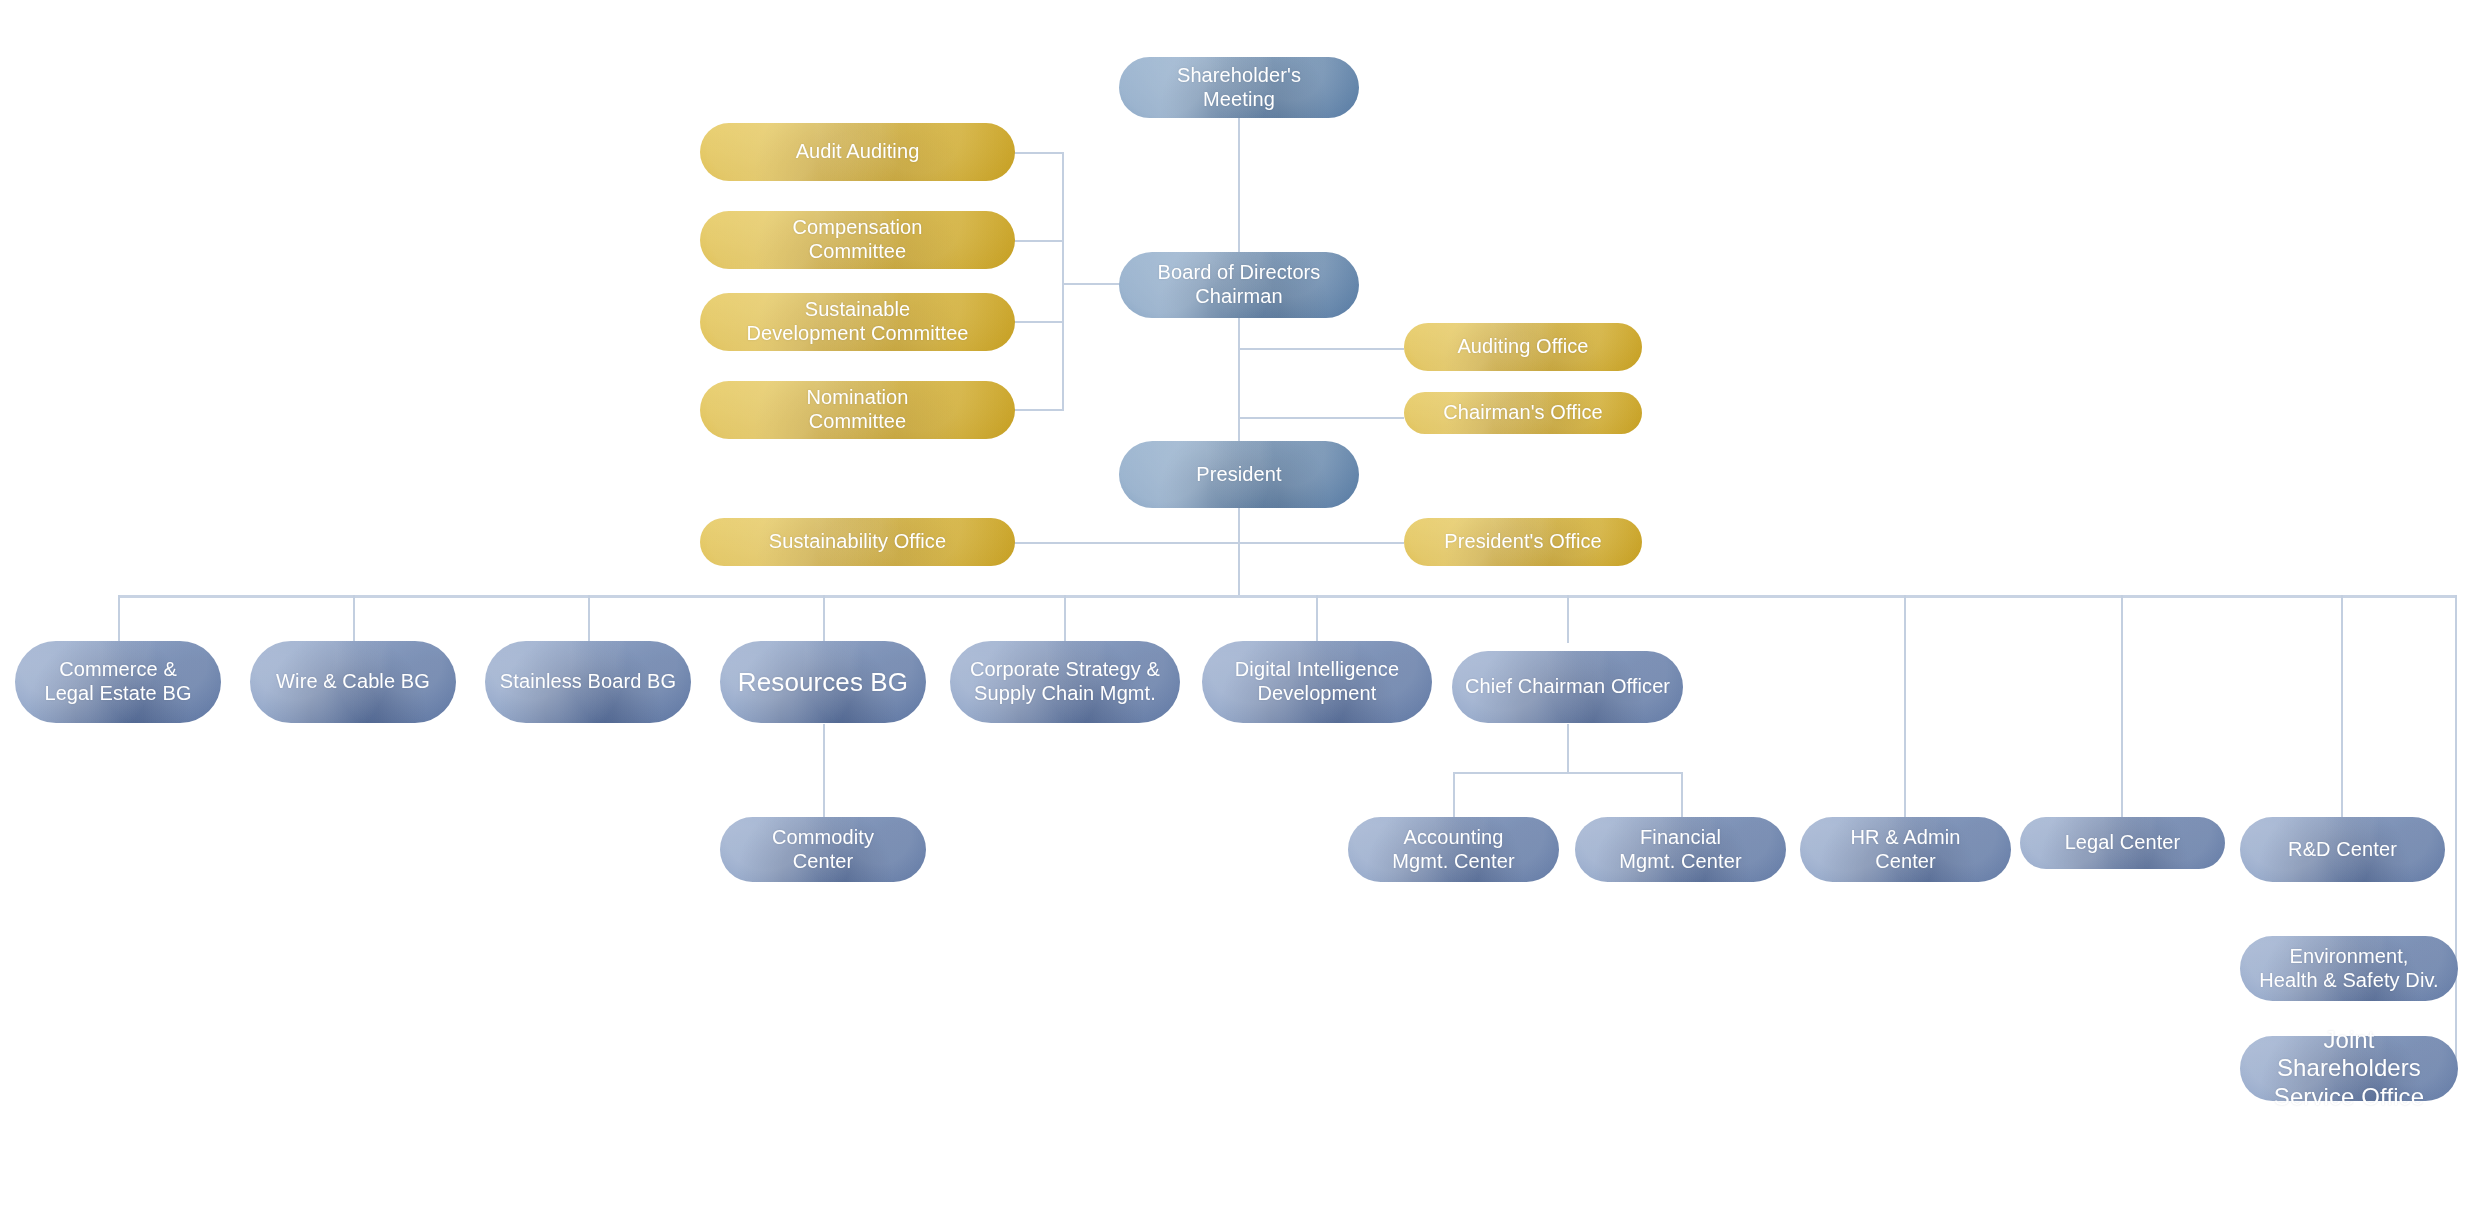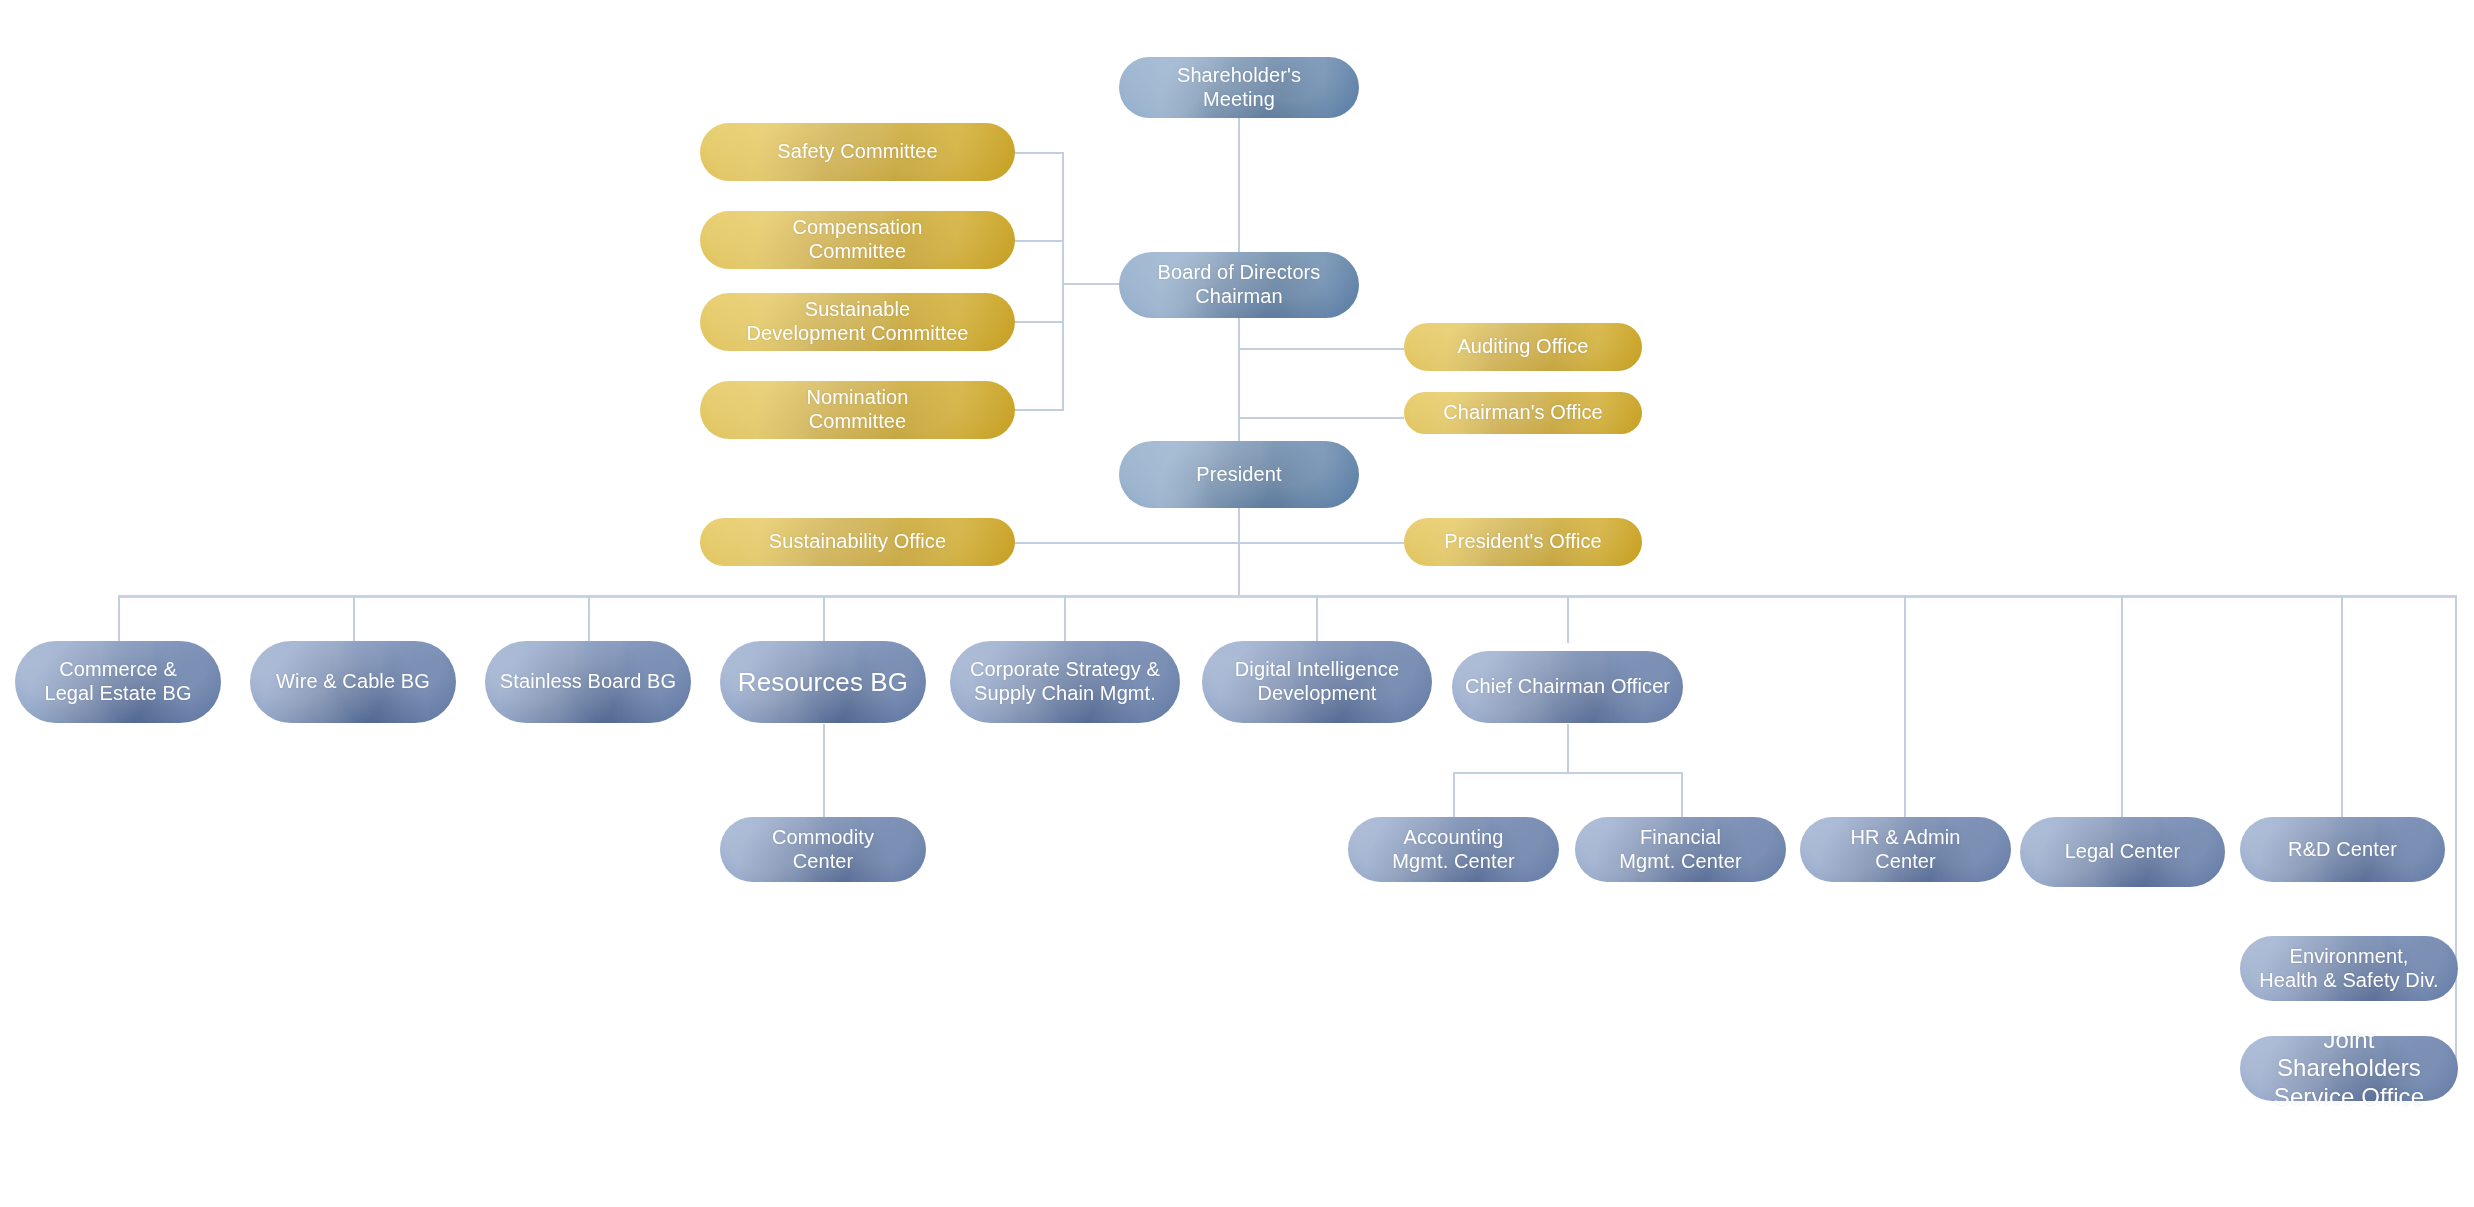--- a/index.html
+++ b/index.html
@@ -118,21 +118,21 @@
   <div class="ln h" style="left:2390px; top:1068px; width:67px;"></div>
 
   <div class="node blue-light" style="left:1119px; top:57px; width:240px; height:61px; font-size:20px;">
     <span>
       <span>Shareholder's</span>
       <span>Meeting</span>
     </span>
   </div>
 
   <div class="node gold" style="left:700px; top:123px; width:315px; height:58px; font-size:20px;">
-    <span>Safety Committee</span>
+    <span>Audit Auditing</span>
   </div>
   <div class="node gold" style="left:700px; top:211px; width:315px; height:58px; font-size:20px;">
     <span>
       <span>Compensation</span>
       <span>Committee</span>
     </span>
   </div>
   <div class="node gold" style="left:700px; top:293px; width:315px; height:58px; font-size:20px;">
     <span>
       <span>Sustainable</span>
@@ -219,21 +219,21 @@
       <span>Financial</span>
       <span>Mgmt. Center</span>
     </span>
   </div>
   <div class="node blue-dark" style="left:1800px; top:817px; width:211px; height:65px; font-size:20px;">
     <span>
       <span>HR &amp; Admin</span>
       <span>Center</span>
     </span>
   </div>
-  <div class="node blue-dark" style="left:2020px; top:817px; width:205px; height:70px; font-size:20px;">
+  <div class="node blue-dark" style="left:2020px; top:817px; width:205px; height:52px; font-size:20px;">
     <span>Legal Center</span>
   </div>
   <div class="node blue-dark" style="left:2240px; top:817px; width:205px; height:65px; font-size:20px;">
     <span>R&amp;D Center</span>
   </div>
 
   <div class="node blue-dark" style="left:2240px; top:936px; width:218px; height:65px; font-size:20px;">
     <span>
       <span>Environment,</span>
       <span>Health &amp; Safety Div.</span>

